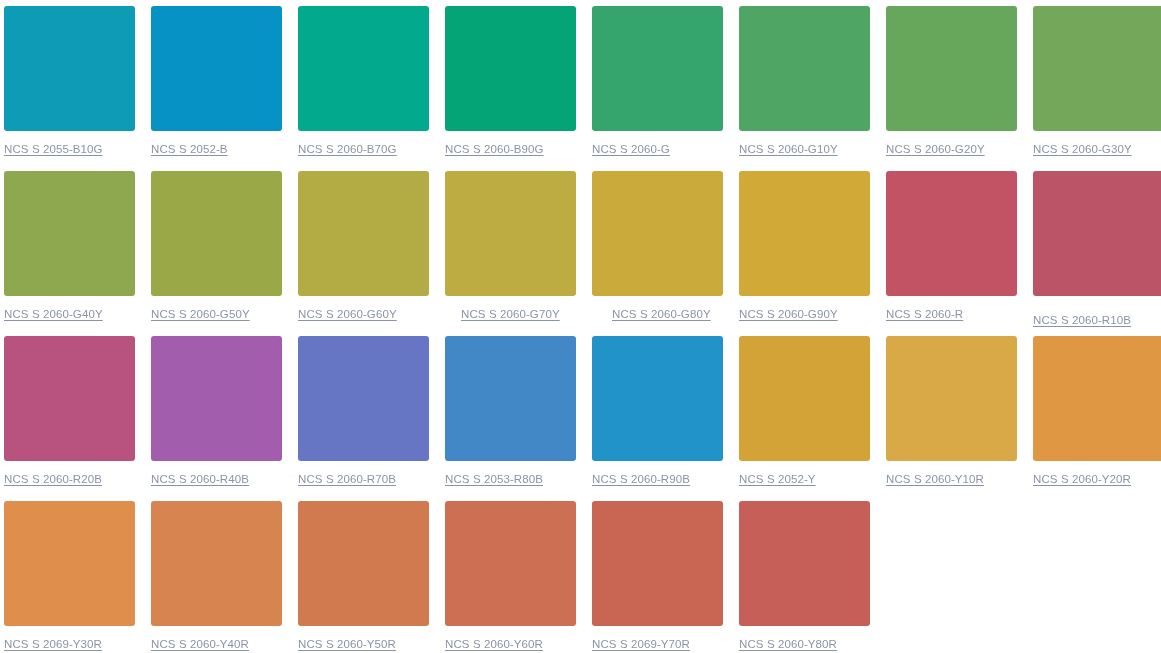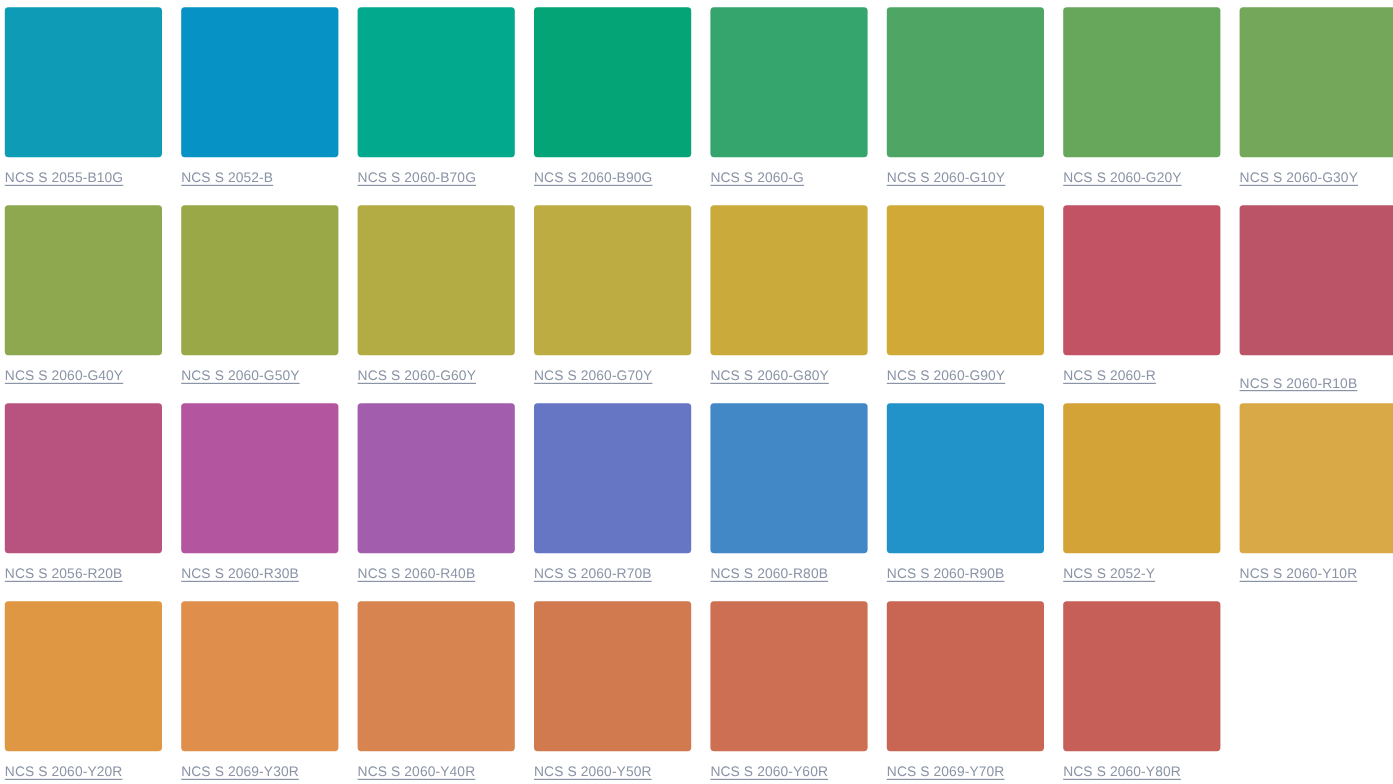--- a/index.html
+++ b/index.html
@@ -111,66 +111,62 @@
     <a class="swatch-label" href="#" style="color: rgb(138, 148, 166); text-align: right;">NCS S 2060-G50Y</a>
   </div>
 
   <div class="swatch-cell">
     <span class="swatch-chip" title="NCS S 2060-G60Y" style="background-color: rgb(179, 171, 67);"></span>
     <a class="swatch-label" href="#" style="color: rgb(138, 148, 166); text-align: right;">NCS S 2060-G60Y</a>
   </div>
 
   <div class="swatch-cell">
     <span class="swatch-chip" title="NCS S 2060-G70Y" style="background-color: rgb(189, 172, 65);"></span>
-    <a class="swatch-label" href="#" style="color: rgb(138, 148, 166);">NCS S 2060-G70Y</a>
+    <a class="swatch-label" href="#" style="color: rgb(138, 148, 166); margin-left: 16px;">NCS S 2060-G70Y</a>
   </div>
 
   <div class="swatch-cell">
     <span class="swatch-chip" title="NCS S 2060-G80Y" style="background-color: rgb(203, 170, 60);"></span>
-    <a class="swatch-label" href="#" style="color: rgb(138, 148, 166);">NCS S 2060-G80Y</a>
+    <a class="swatch-label" href="#" style="color: rgb(138, 148, 166); margin-left: 20px;">NCS S 2060-G80Y</a>
   </div>
 
   <div class="swatch-cell">
     <span class="swatch-chip" title="NCS S 2060-G90Y" style="background-color: rgb(208, 169, 54);"></span>
     <a class="swatch-label" href="#" style="color: rgb(138, 148, 166);">NCS S 2060-G90Y</a>
   </div>
 
   <div class="swatch-cell">
     <span class="swatch-chip" title="NCS S 2060-R" style="background-color: rgb(193, 83, 101);"></span>
     <a class="swatch-label" href="#" style="color: rgb(138, 148, 166);">NCS S 2060-R</a>
   </div>
 
   <div class="swatch-cell">
     <span class="swatch-chip" title="NCS S 2060-R10B" style="background-color: rgb(188, 84, 104);"></span>
     <a class="swatch-label" href="#" style="color: rgb(138, 148, 166); margin-top: 17px;">NCS S 2060-R10B</a>
   </div>
 
   <div class="swatch-cell">
     <span class="swatch-chip" title="NCS S 2060-R20B" style="background-color: rgb(184, 83, 128);"></span>
-    <a class="swatch-label" href="#" style="color: rgb(138, 148, 166);">NCS S 2056-R20B</a>
-  </div>
-
-  <div class="swatch-cell">
-    <span class="swatch-chip" title="NCS S 2060-R30B" style="background-color: rgb(180, 85, 159);"></span>
-    <a class="swatch-label" href="#" style="color: rgb(138, 148, 166);">NCS S 2060-R30B</a>
-  </div>
+    <a class="swatch-label" href="#" style="color: rgb(138, 148, 166);">NCS S 2060-R20B</a>
+  </div>
+
 
   <div class="swatch-cell">
     <span class="swatch-chip" title="NCS S 2060-R40B" style="background-color: rgb(162, 93, 172);"></span>
     <a class="swatch-label" href="#" style="color: rgb(138, 148, 166);">NCS S 2060-R40B</a>
   </div>
 
   <div class="swatch-cell">
     <span class="swatch-chip" title="NCS S 2060-R70B" style="background-color: rgb(102, 118, 196);"></span>
     <a class="swatch-label" href="#" style="color: rgb(138, 148, 166);">NCS S 2060-R70B</a>
   </div>
 
   <div class="swatch-cell">
     <span class="swatch-chip" title="NCS S 2060-R80B" style="background-color: rgb(66, 135, 198);"></span>
-    <a class="swatch-label" href="#" style="color: rgb(138, 148, 166);">NCS S 2060-R80B</a>
+    <a class="swatch-label" href="#" style="color: rgb(138, 148, 166);">NCS S 2053-R80B</a>
   </div>
 
   <div class="swatch-cell">
     <span class="swatch-chip" title="NCS S 2060-R90B" style="background-color: rgb(33, 147, 200);"></span>
     <a class="swatch-label" href="#" style="color: rgb(138, 148, 166);">NCS S 2060-R90B</a>
   </div>
 
   <div class="swatch-cell">
     <span class="swatch-chip" title="NCS S 2060-Y" style="background-color: rgb(211, 163, 56);"></span>
     <a class="swatch-label" href="#" style="color: rgb(138, 148, 166);">NCS S 2052-Y</a>

